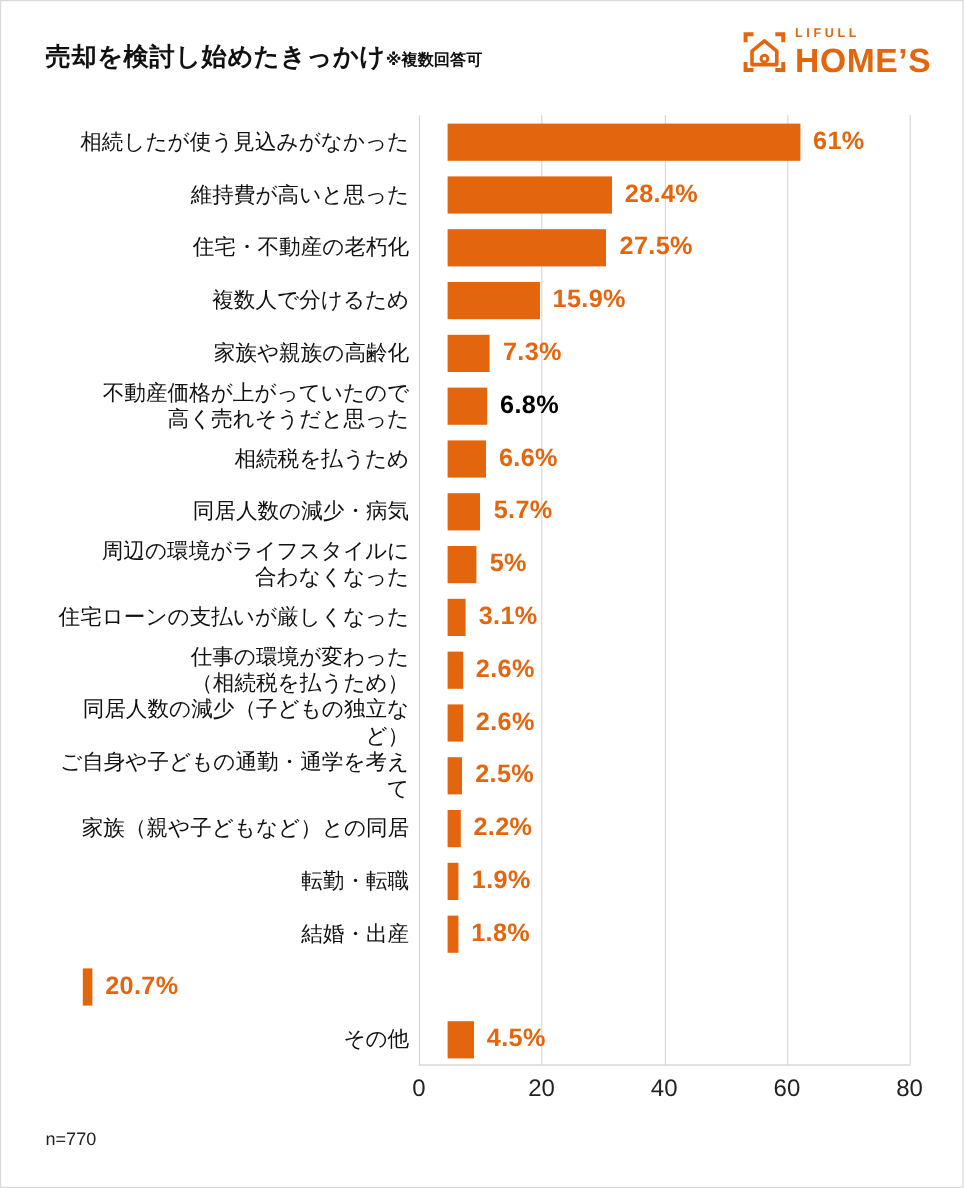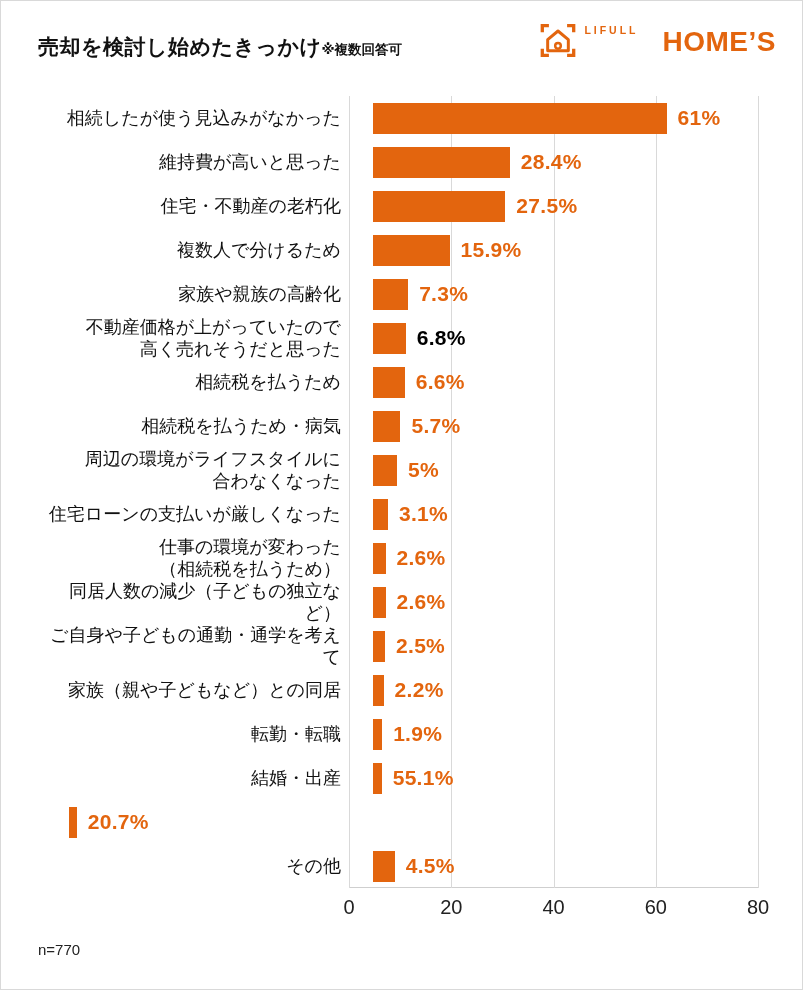--- a/index.html
+++ b/index.html
@@ -17,21 +17,21 @@
   .header {
     position:absolute; top:20px; left:37px; right:26px;
     display:flex; justify-content:space-between; align-items:flex-start;
   }
   .title-wrap { display:flex; align-items:baseline; margin-top:12px; }
   .title { font-size:21px; font-weight:bold; color:#111; letter-spacing:0.5px; }
   .note  { font-size:13.5px; font-weight:bold; color:#111; }
 
   .logo { display:flex; align-items:center; gap:7px; color:var(--brand,#e3650e); margin-top:2px; }
   .logo svg { display:block; }
-  .logo-text { display:flex; flex-direction:row; line-height:1;gap:24px; }
+  .logo-text { display:flex; flex-direction:column; line-height:1; }
   .logo-top    { font-size:10.5px; font-weight:bold; letter-spacing:3px; }
   .logo-bottom { font-size:28px;  font-weight:bold; letter-spacing:0.5px; margin-top:3px; }
 
   
   .chart { position:absolute; top:95px; left:36px; width:731px; height:792px; }
 
   .grid { position:absolute; left:312px; top:0; width:409px; height:792px; }
   .grid .vline   { position:absolute; top:0; bottom:0; width:1px; background:#d9d9d9; }
   .grid .baseline{ position:absolute; left:0; right:0; bottom:0; height:1px; background:#cfcfcf; }
 
@@ -135,21 +135,21 @@
           </div>
         </div>
         <div class="row">
           <div class="cat">相続税を払うため</div>
           <div class="barwrap">
             <div class="bar" style="width: 8.25%; background: rgb(227, 101, 14);"></div>
             <span class="pct" style="color: rgb(227, 101, 14);">6.6%</span>
           </div>
         </div>
         <div class="row">
-          <div class="cat">相続税を払うため・病気</div>
+          <div class="cat">同居人数の減少・病気</div>
           <div class="barwrap">
             <div class="bar" style="width: 7.125%; background: rgb(227, 101, 14);"></div>
             <span class="pct" style="color: rgb(227, 101, 14);">5.7%</span>
           </div>
         </div>
         <div class="row">
           <div class="cat">周辺の環境がライフスタイルに
 合わなくなった</div>
           <div class="barwrap">
             <div class="bar" style="width: 6.25%; background: rgb(227, 101, 14);"></div>
@@ -196,21 +196,21 @@
           <div class="cat">転勤・転職</div>
           <div class="barwrap">
             <div class="bar" style="width: 2.375%; background: rgb(227, 101, 14);"></div>
             <span class="pct" style="color: rgb(227, 101, 14);">1.9%</span>
           </div>
         </div>
         <div class="row">
           <div class="cat">結婚・出産</div>
           <div class="barwrap">
             <div class="bar" style="width: 2.25%; background: rgb(227, 101, 14);"></div>
-            <span class="pct" style="color: rgb(227, 101, 14);">55.1%</span>
+            <span class="pct" style="color: rgb(227, 101, 14);">1.8%</span>
           </div>
         </div>
         <div class="row">
           <div class="barwrap">
             <div class="bar" style="width: 2%; background: rgb(227, 101, 14);"></div>
             <span class="pct" style="color: rgb(227, 101, 14);">20.7%</span>
           </div>
         </div>
         <div class="row">
           <div class="cat">その他</div>

